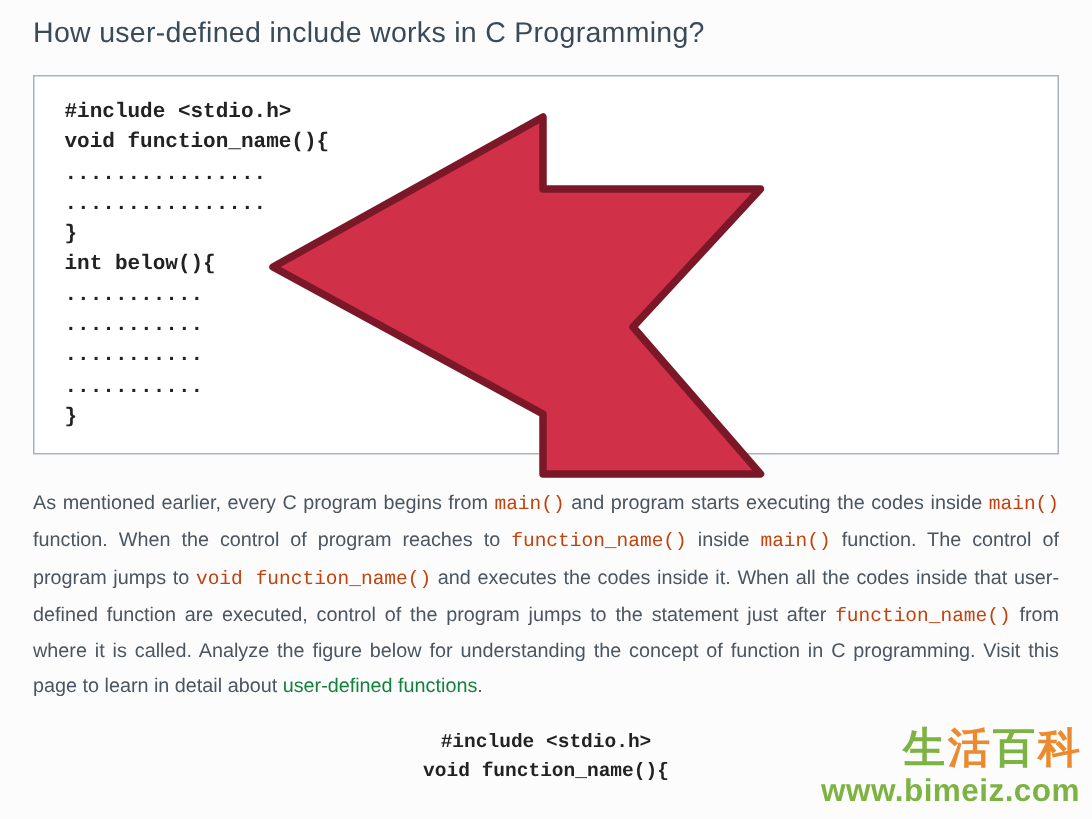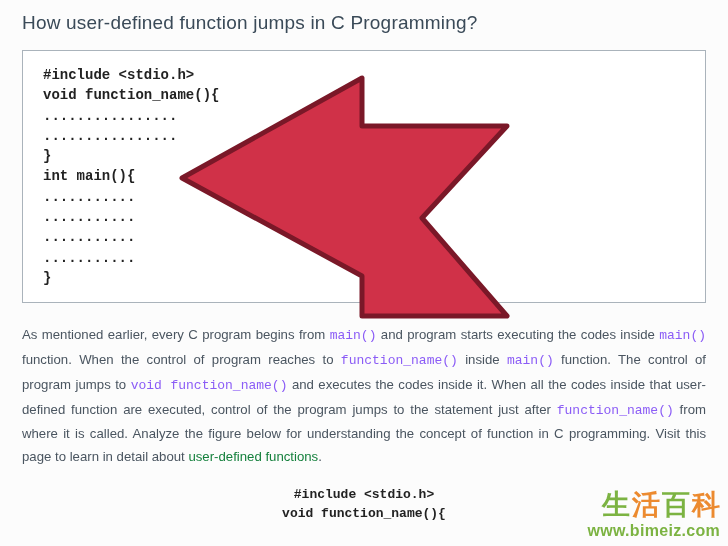--- a/index.html
+++ b/index.html
@@ -36,21 +36,21 @@
   .code-box .line { white-space: pre; }
   .prose {
     font-size: 13.2px;
     line-height: 1.75;
     color: #4a5560;
     text-align: justify;
   }
   .prose .mono {
     font-family: "Courier New", Courier, monospace;
     font-size: 13px;
-    color: #8b5cf6;
+    color: #c2410c;
   }
   .prose a.link {
     color: #15803d;
     text-decoration: none;
   }
   .bottom-code {
     margin-top: 18px;
     text-align: center;
     font-family: "Courier New", Courier, monospace;
     font-size: 13px;
@@ -80,41 +80,41 @@
     gap: 2px;
   }
   .wm-cn .char {
     display: inline-block;
     font-family: "Microsoft YaHei","PingFang SC",Arial,sans-serif;
     font-weight: 700;
   }
   .wm-cn .g { color:#7cb342; font-size:28px; }
   .wm-cn .o { color:#ec8a2f; font-size:28px; }
   .wm-url {
-    font-size: 16px;
+    font-size: 21px;
     color: #7cb342;
     font-weight: 600;
     letter-spacing: 0.3px;
     margin-top: -2px;
   }
 </style>
 </head>
 <body>
 
 <div class="page">
 
-  <h1 class="title">How user-defined function jumps in C Programming?</h1>
+  <h1 class="title">How user-defined include works in C Programming?</h1>
 
   <div class="code-box">
     <div class="line">#include &lt;stdio.h&gt;</div>
     <div class="line">void function_name(){</div>
     <div class="line">................</div>
     <div class="line">................</div>
     <div class="line">}</div>
-    <div class="line">int main(){</div>
+    <div class="line">int below(){</div>
     <div class="line">...........</div>
     <div class="line">...........</div>
     <div class="line">...........</div>
     <div class="line">...........</div>
     <div class="line">}</div>
   </div>
 
   <p class="prose">
     <span>As mentioned earlier, every C program begins from </span><span class="mono">main()</span><span> and program starts executing the codes inside </span><span class="mono">main()</span><span> function. When the control of program reaches to </span><span class="mono">function_name()</span><span> inside </span><span class="mono">main()</span><span> function. The control of program jumps to </span><span class="mono">void  function_name()</span><span> and executes the codes inside it. When all the codes inside that user-defined function are executed, control of the program jumps to the statement just after </span><span class="mono">function_name()</span><span> from where it is called. Analyze the figure below for understanding the concept of function in C programming. Visit this page to learn in detail about </span><a href="#" class="link">user-defined functions</a><span>.</span>
   </p>

